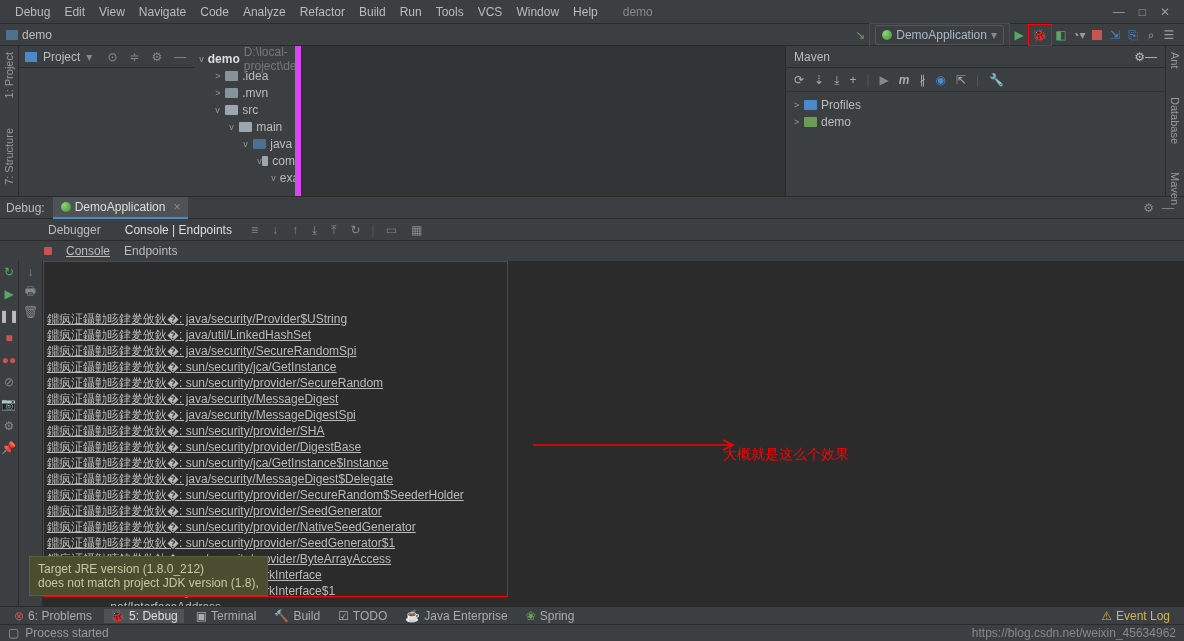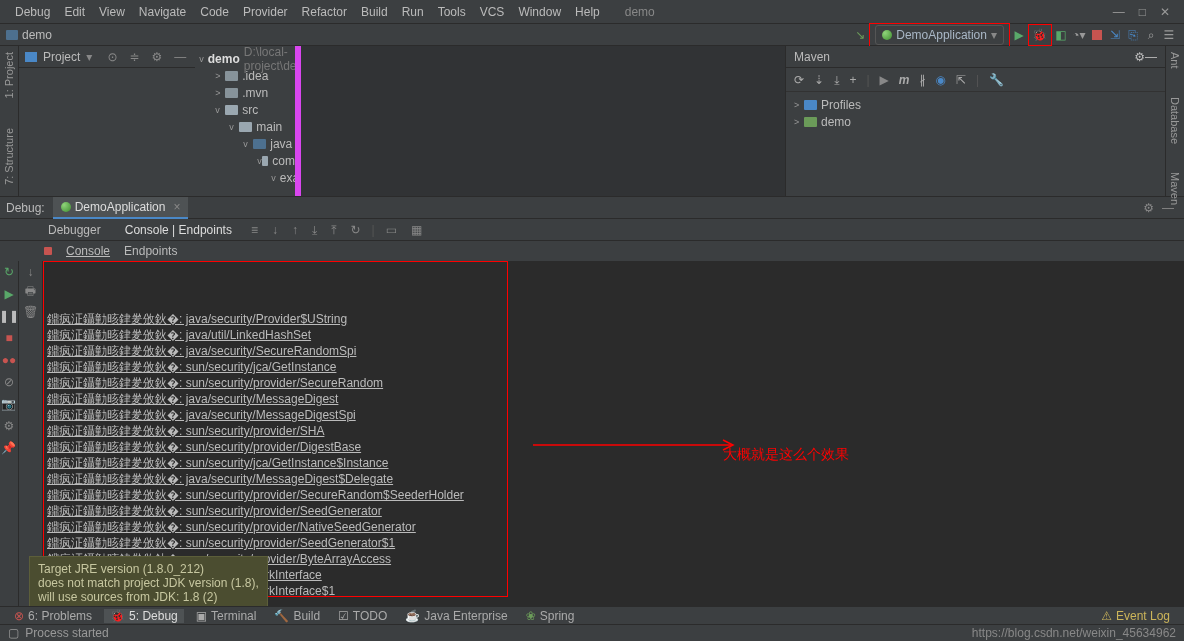--- a/index.html
+++ b/index.html
@@ -74,21 +74,21 @@
 </style>
 </head>
 <body>
 
 <div class="menubar">
   <span class="menu-item">Debug</span>
   <span class="menu-item">Edit</span>
   <span class="menu-item">View</span>
   <span class="menu-item">Navigate</span>
   <span class="menu-item">Code</span>
-  <span class="menu-item">Provider</span>
+  <span class="menu-item">Analyze</span>
   <span class="menu-item">Refactor</span>
   <span class="menu-item">Build</span>
   <span class="menu-item">Run</span>
   <span class="menu-item">Tools</span>
   <span class="menu-item">VCS</span>
   <span class="menu-item">Window</span>
   <span class="menu-item">Help</span>
   <span class="proj-name">demo</span>
   <span class="spacer"></span>
   <div class="win-controls">
@@ -290,21 +290,20 @@
         <line x1="0" y1="8" x2="200" y2="8" class="arrow-red"></line>
         <polyline points="190,3 200,8 190,13" class="arrow-red"></polyline>
       </svg>
     <div class="red-caption" style="left:680px;top:186px;">大概就是这么个效果</div>
   </div>
 </div>
 
 <div class="tooltip-box">
   <div>Target JRE version (1.8.0_212)</div>
   <div>does not match project JDK version (1.8),</div>
-  <div>will use sources from JDK: 1.8 (2)</div>
 </div>
 
 <div class="status-tabs">
   <span class="st">
       <span style="color:#c75450;">⊗</span>
       <span>6: Problems</span>
     </span>
   <span class="st active">
       <span style="color:#888;">🐞</span>
       <span>5: Debug</span>

